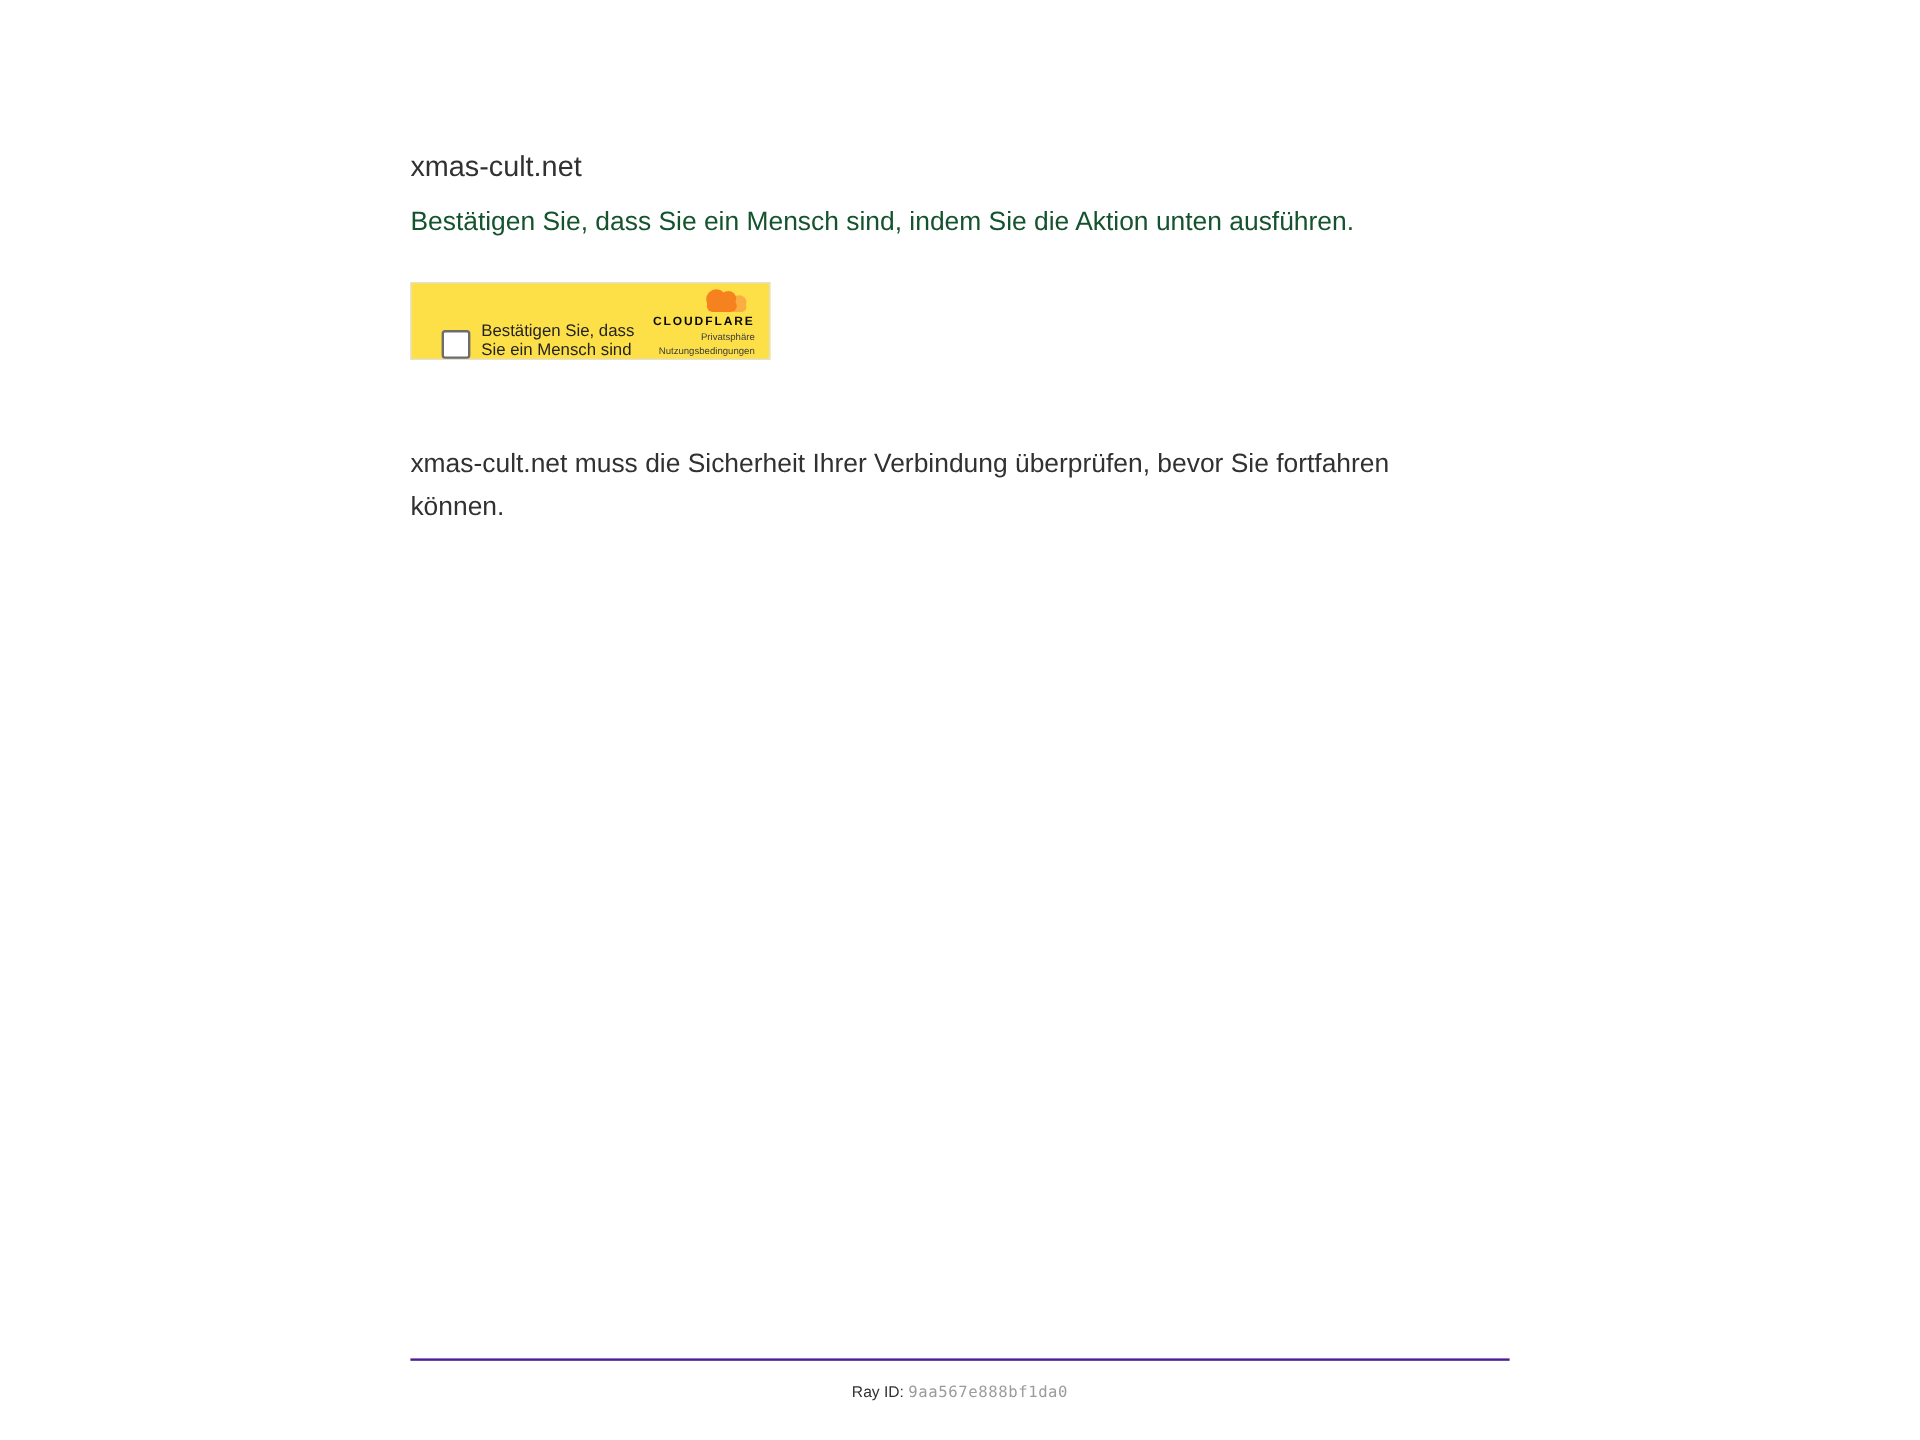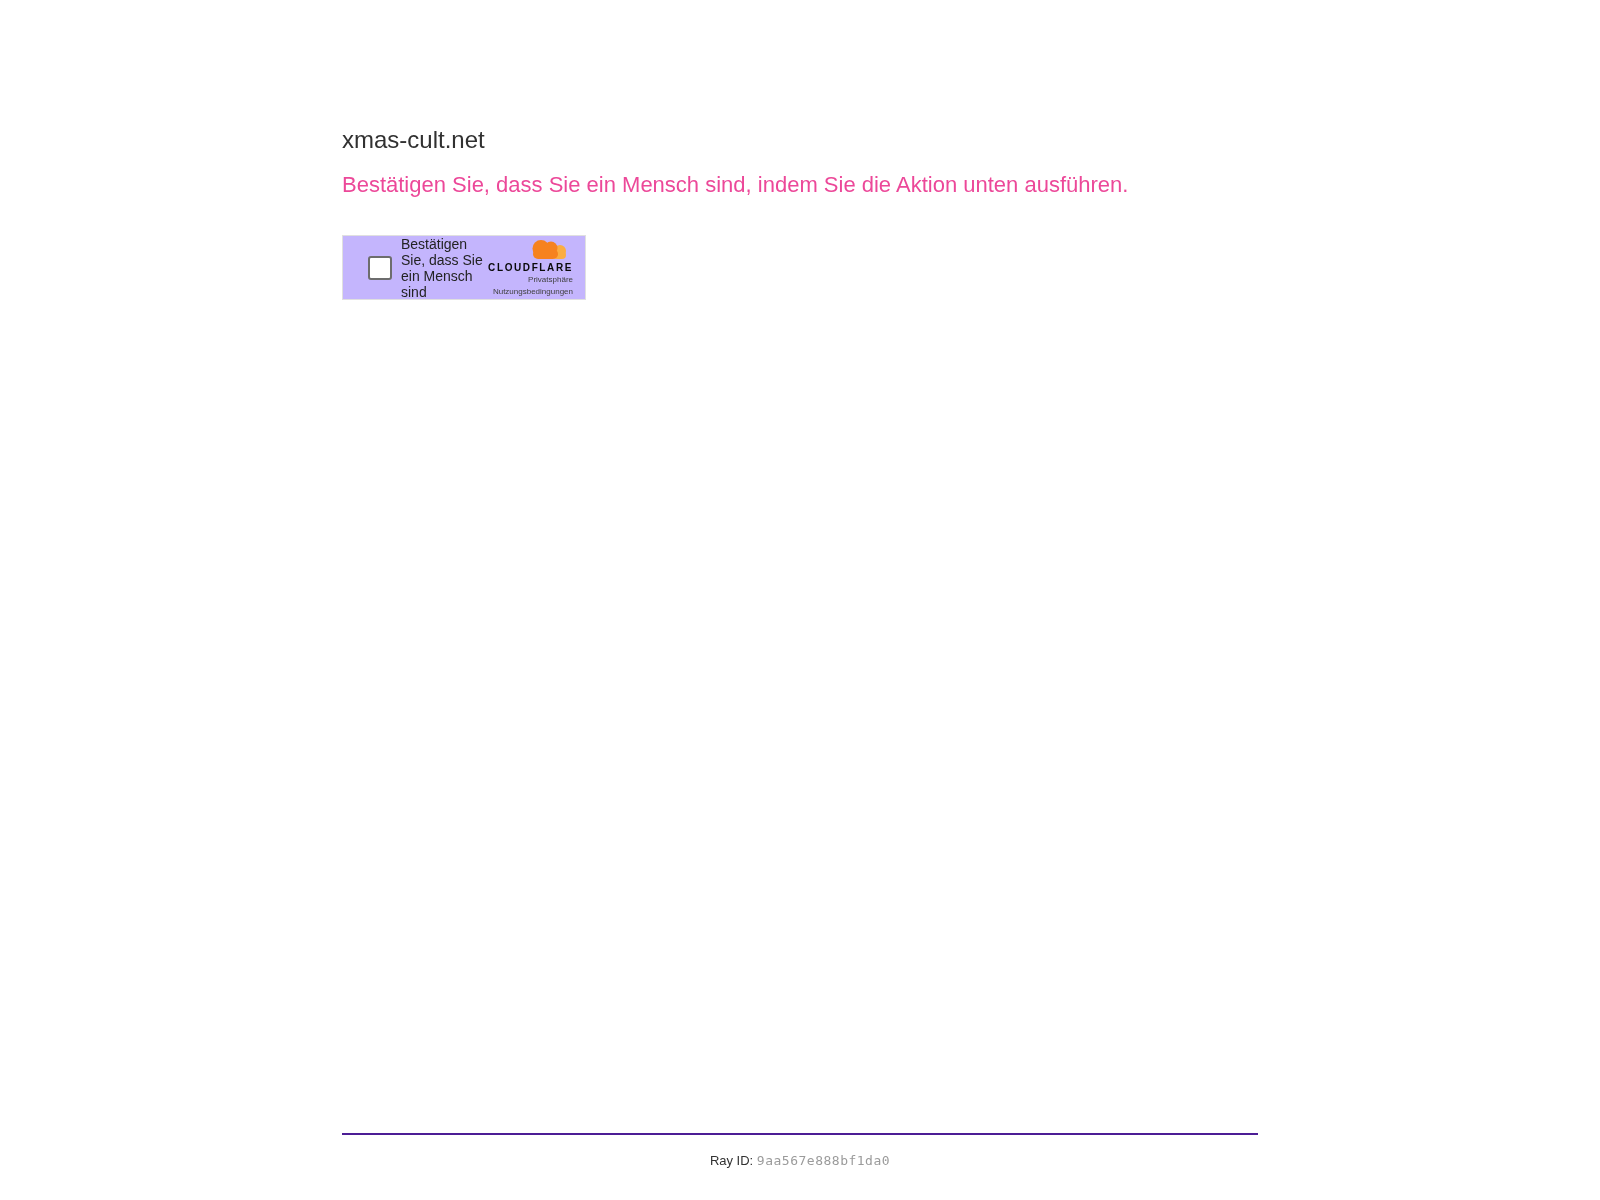--- a/index.html
+++ b/index.html
@@ -24,32 +24,32 @@
     font-size: 24px;
     font-weight: 500;
     line-height: 1.2;
     color: #313131;
   }
   p.subtitle {
     margin: 16px 0 13px;
     font-size: 22px;
     font-weight: 400;
     line-height: 1.3;
-    color: #ec4899;
+    color: #14532d;
   }
 
   
   .turnstile {
     margin-top: 36px;
-    width: 244px;
+    width: 300px;
     height: 65px;
-    background: #c4b5fd;
+    background: #fde047;
     border: 1px solid #e0e0e0;
     display: flex;
-    align-items: center;
+    align-items: flex-end;
     padding: 0 12px 0 25px;
   }
   .checkbox {
     flex: 0 0 auto;
     width: 24px;
     height: 24px;
     background: #ffffff;
     border: 2px solid #6d6d6d;
     border-radius: 3px;
     cursor: pointer;
@@ -132,20 +132,21 @@
             <circle cx="26" cy="10" r="6.5"></circle>
             <rect x="8" y="11" width="25" height="10" rx="5"></rect>
           </g>
         </svg>
         <span class="brand-word">CLOUDFLARE</span>
         <a class="widget-link">Privatsphäre</a>
         <a class="widget-link">Nutzungsbedingungen</a>
       </div>
     </div>
 
+    <p class="body-text">xmas-cult.net muss die Sicherheit Ihrer Verbindung überprüfen, bevor Sie fortfahren können.</p>
   </main>
 
   <footer>
     <p class="ray-line">
       <span>Ray ID:</span>
       <span class="ray-value">9aa567e888bf1da0</span>
     </p>
   </footer>
 </div>
 

